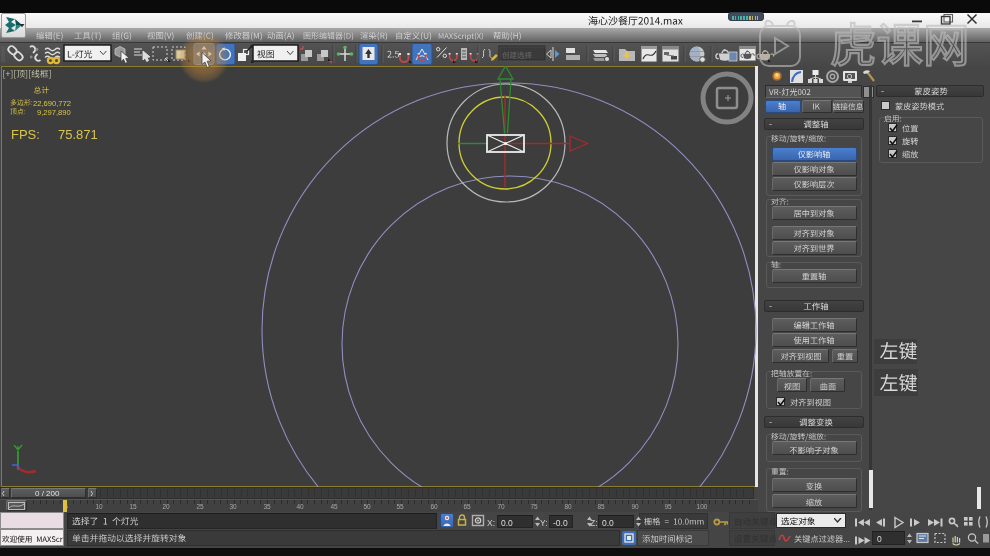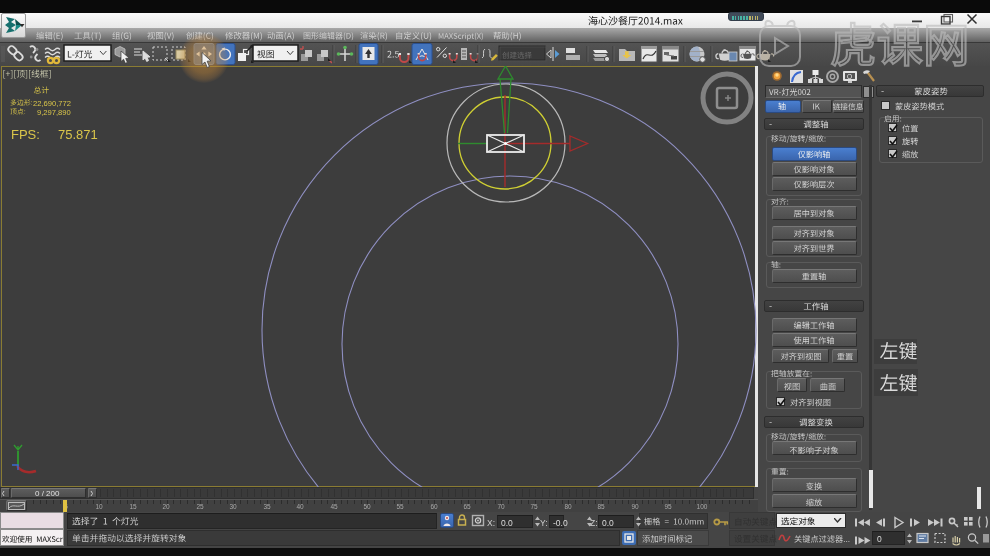--- a/index.html
+++ b/index.html
@@ -419,21 +419,21 @@
 <svg class="ab" style="left:471px;top:514px;z-index:6" width="14" height="13" viewBox="0 0 14 13">
       <rect x="1.5" y="1.5" width="11" height="10" fill="none" stroke="#b0b0b0" stroke-width="1.4"></rect>
       <circle cx="7" cy="6.5" r="2.6" fill="none" stroke="#cfcfcf" stroke-width="1.3"></circle>
       <circle cx="7" cy="6.5" r="0.9" fill="#cfcfcf"></circle>
     </svg>
 <div class="lt" style="left:487px;top:518px;font-size:8.5px">X:</div>
 <div class="fld" style="left:497px;top:515px;width:36px;height:13px">
       <span style="position:absolute;left:3px;top:1.5px;font-size:8.5px;color:#dcdcdc">0.0</span>
     </div>
 <div class="lt" style="left:540px;top:518px;font-size:8.5px">Y:</div>
-<div class="fld" style="left:549px;top:515px;width:15px;height:13px">
+<div class="fld" style="left:549px;top:515px;width:24px;height:13px">
       <span style="position:absolute;left:3px;top:1.5px;font-size:8.5px;color:#dcdcdc">-0.0</span>
     </div>
 <div class="lt" style="left:590px;top:518px;font-size:8.5px">Z:</div>
 <div class="fld" style="left:598px;top:515px;width:36px;height:13px">
       <span style="position:absolute;left:3px;top:1.5px;font-size:8.5px;color:#dcdcdc">0.0</span>
     </div>
 <svg class="ab" style="left:533.5px;top:515px;z-index:6" width="7" height="13">
       <path d="M1 5 l2.5 -3.5 L6 5 Z M1 8 l2.5 3.5 L6 8 Z" fill="#b8b8b8"></path>
     </svg>
     <svg class="ab" style="left:585.5px;top:515px;z-index:6" width="7" height="13">

